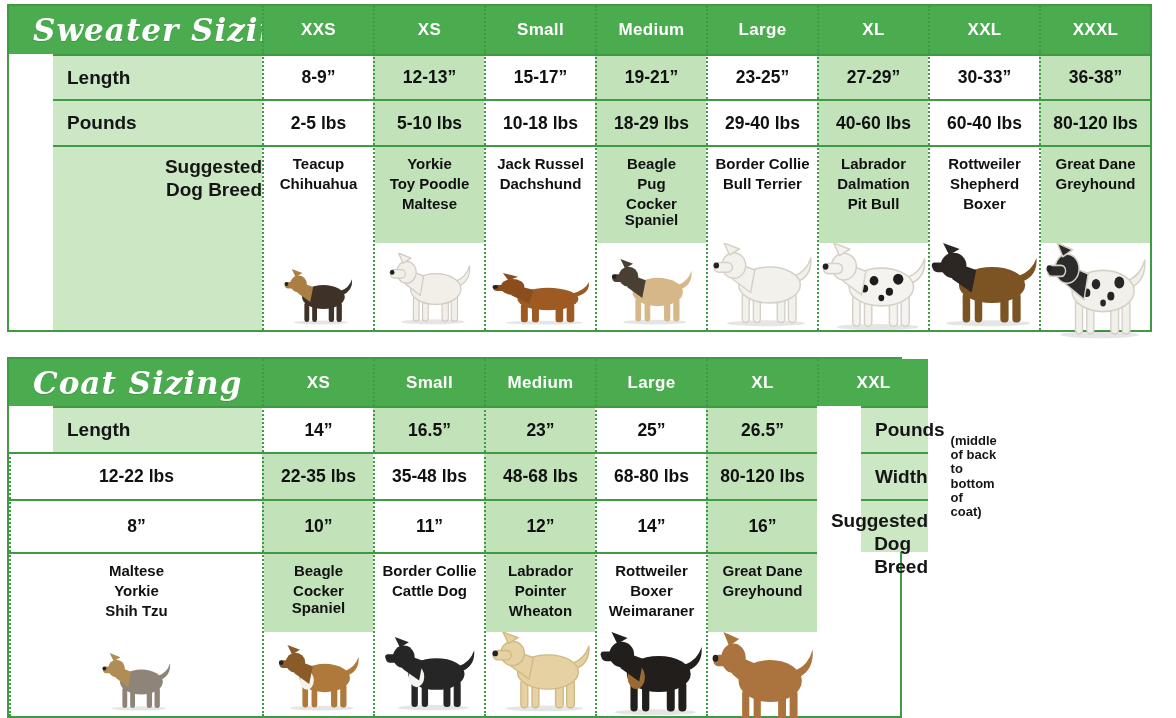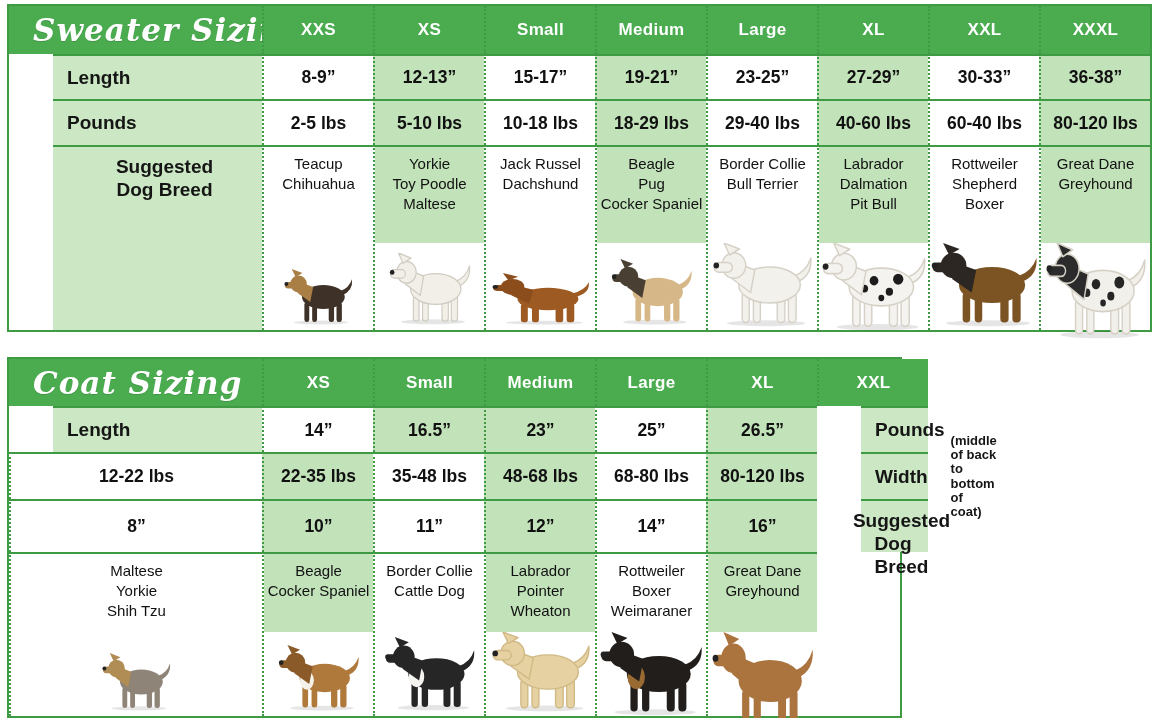--- a/index.html
+++ b/index.html
@@ -47,21 +47,21 @@
     text-shadow:0 1px 0 rgba(0,0,0,0.12);
     white-space:nowrap;
   }
   .c-label{
     background:var(--lg);
     justify-content:flex-start;
     padding-left:14px;
     font-size:19px;font-weight:700;color:#151515;margin-left:44px;
   }
   .c-label-breed{
-    flex-direction:column;align-items:center;justify-content:flex-start;
+    flex-direction:column;align-items:flex-end;justify-content:flex-start;
     padding-top:8px;line-height:1.22;
   }
   .c-val{font-size:17.5px;font-weight:700;background:#ffffff;white-space:nowrap;}
   .c-val.alt{background:var(--ag);}
 
   .width-wrap{display:flex;align-items:center;gap:23px;}
   .width-main{font-size:19px;font-weight:700;}
   .width-note{font-size:13px;font-weight:700;line-height:1.1;max-width:170px;display:inline-block;}
 
   .c-breed{
@@ -69,21 +69,21 @@
     background:#ffffff;padding:0;
   }
   .breed-text{
     text-align:center;
     padding:6px 2px 10px;
     box-sizing:border-box;
   }
   .sweater-grid .breed-text{min-height:96px;}
   .coat-grid .breed-text{min-height:78px;}
   .breed-text.alt{background:var(--ag);}
-  .breed-name{font-size:15px;font-weight:400;line-height:1.12;margin:3px 0;color:#111;}
+  .breed-name{font-size:15px;font-weight:700;line-height:1.12;margin:3px 0;color:#111;}
   .dog-area{
     flex:1;display:flex;align-items:flex-end;justify-content:center;
     padding-bottom:5px;
   }
   .dog{display:inline-block;line-height:0;}
 </style>
 </head>
 <body>
 
 <div class="page">

